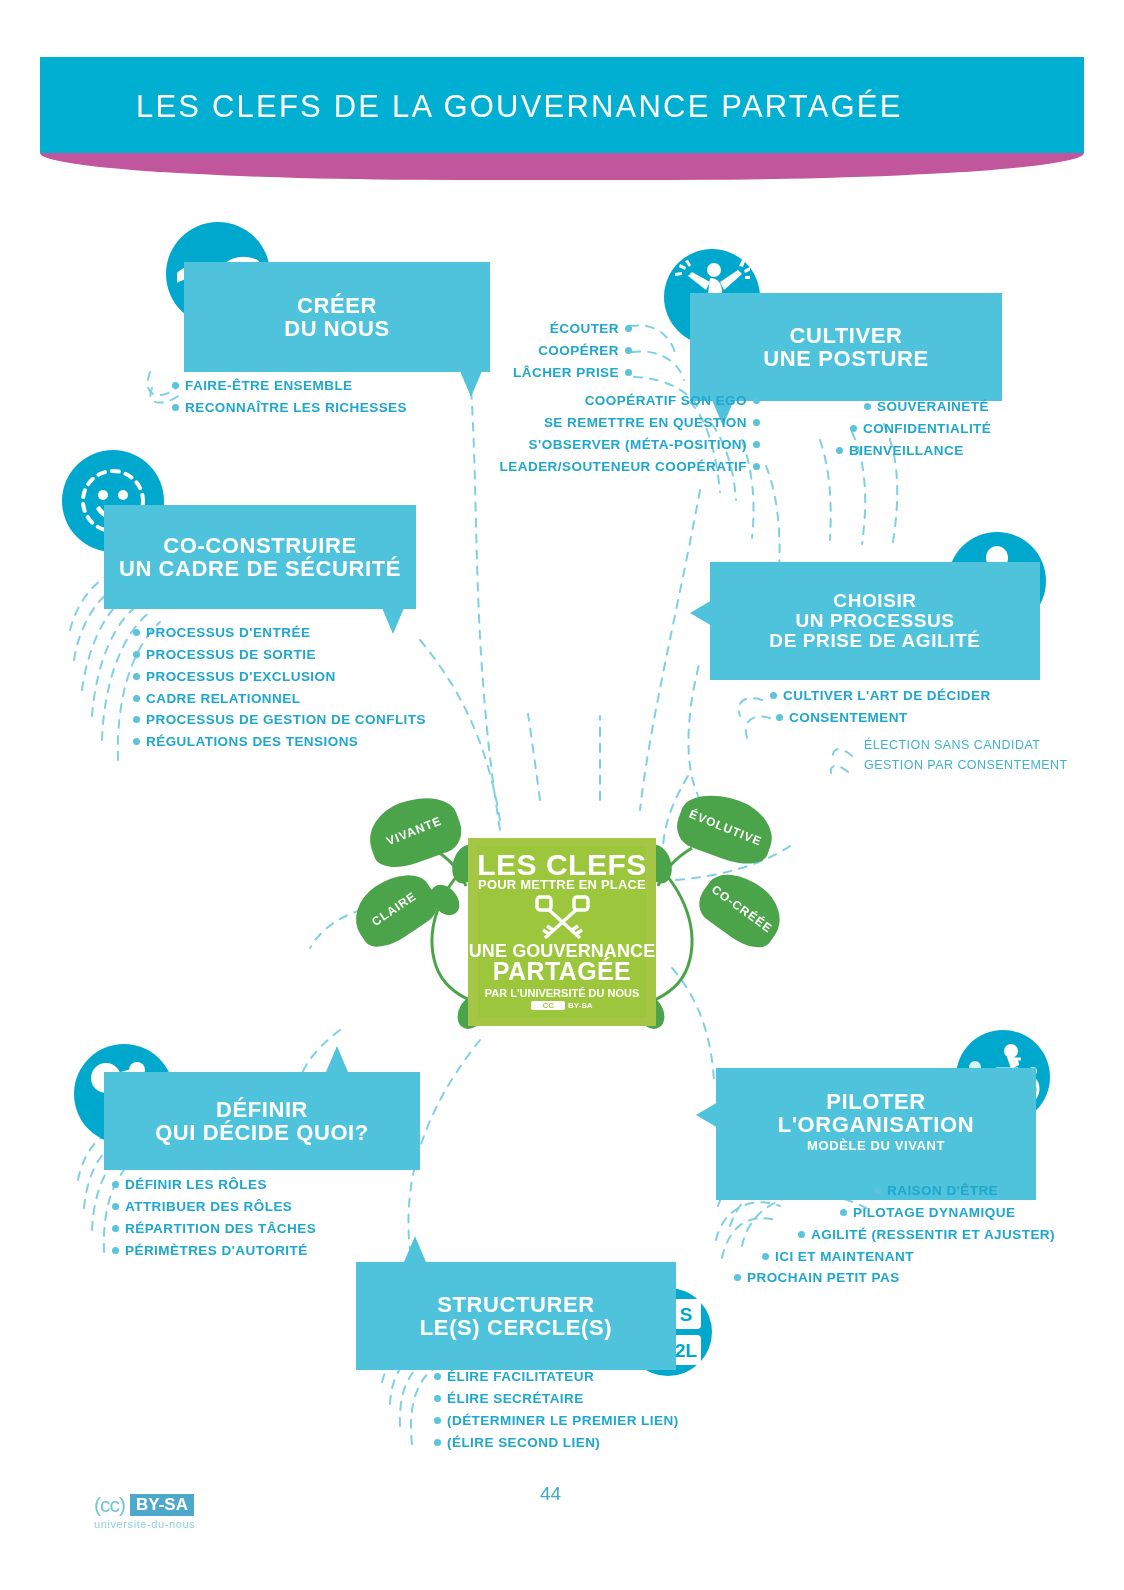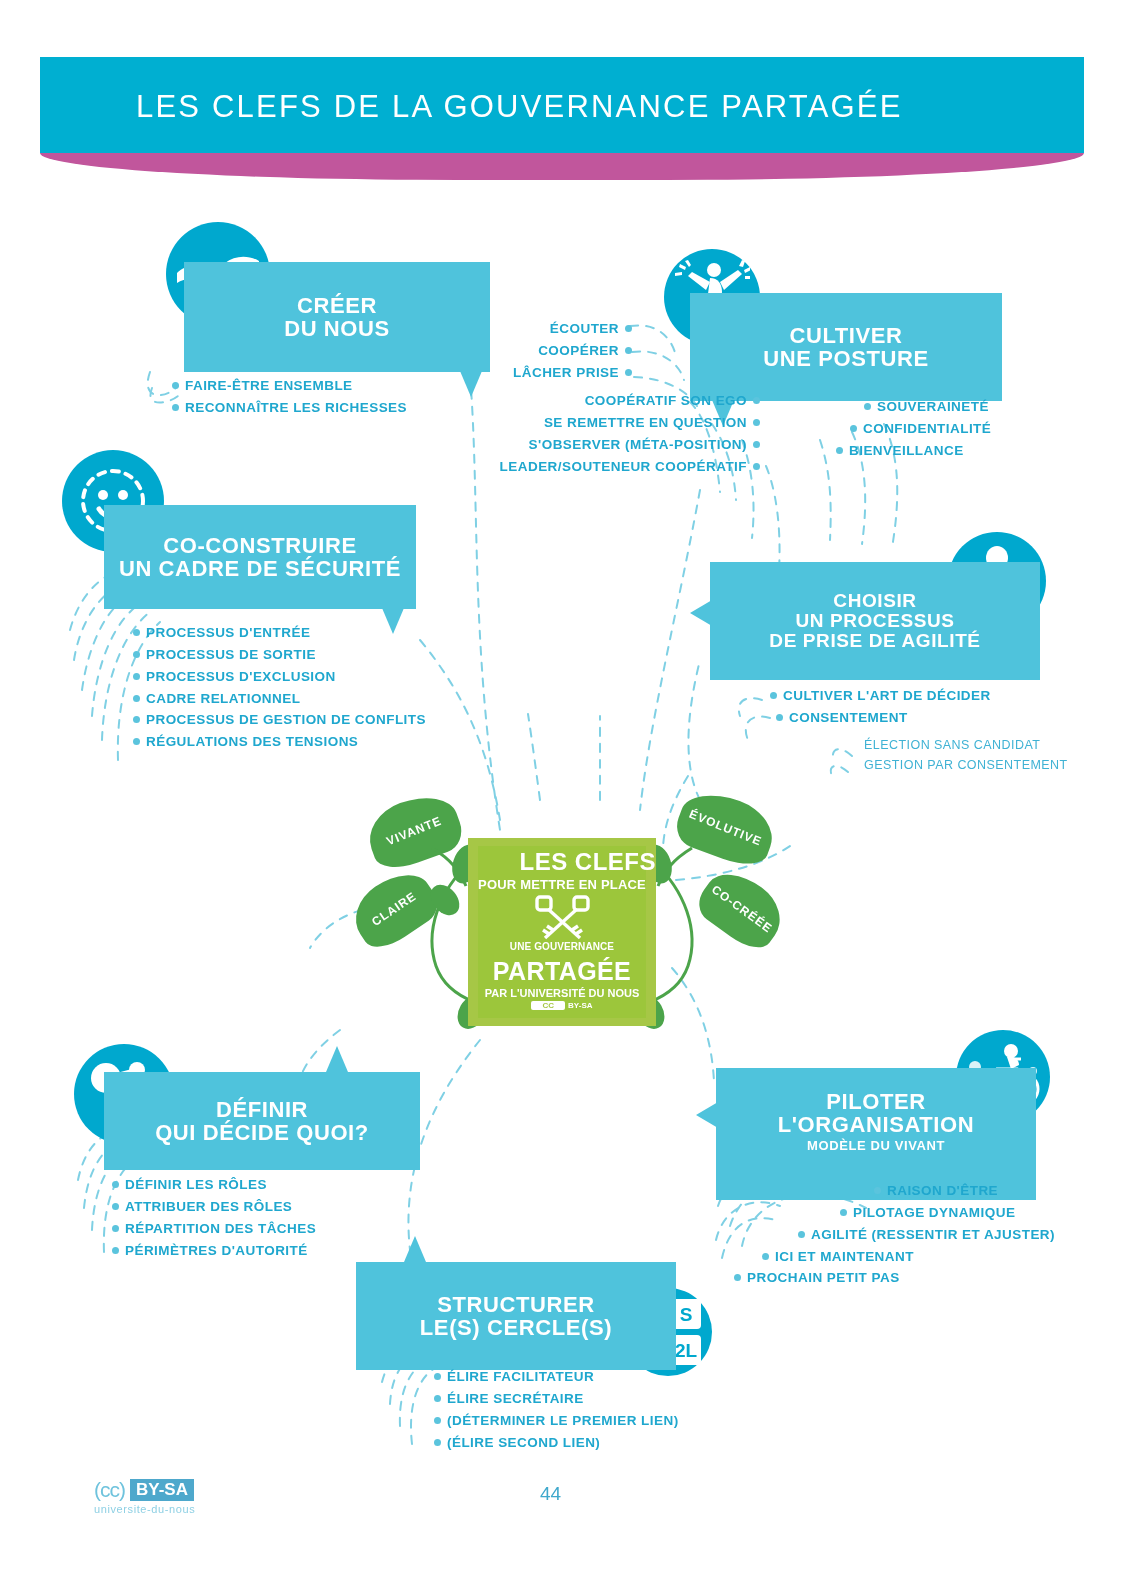--- a/index.html
+++ b/index.html
@@ -43,37 +43,37 @@
   .bul-r{display:inline-block;width:7px;height:7px;border-radius:50%;
      background:#5BC4DD;vertical-align:middle;margin:0 0 2px 6px;}
   .blist.right{text-align:right;}
   .thin div{font-weight:normal;font-size:12.5px;color:#3FB2D4;}
 
   
   .logo-box{position:absolute;left:468px;top:838px;width:188px;height:188px;background:#A6C746;}
   .logo-box .in{position:absolute;left:10px;top:8px;width:168px;height:172px;background:#9CC63B;}
   .logo-text{position:absolute;left:0;top:0;width:188px;height:188px;color:#ffffff;
      text-align:center;font-weight:bold;}
-  .lt1{position:absolute;top:10px;width:100%;font-size:24px;letter-spacing:0.5px;text-align:right;}
+  .lt1{position:absolute;top:10px;width:100%;font-size:30px;letter-spacing:0.5px;}
   .lt2{position:absolute;top:39px;width:100%;font-size:13px;letter-spacing:0.2px;}
-  .lt3{position:absolute;top:103px;width:100%;font-size:10px;letter-spacing:0.1px;}
+  .lt3{position:absolute;top:103px;width:100%;font-size:18px;letter-spacing:0.1px;}
   .lt4{position:absolute;top:119px;width:100%;font-size:25px;letter-spacing:0.4px;}
   .lt5{position:absolute;top:149px;width:100%;font-size:11px;}
   .lt6{position:absolute;top:163px;width:100%;font-size:8px;}
   .cc-mini{display:inline-block;background:#ffffff;color:#A6C746;padding:0 11px;
      border-radius:2px;font-size:8px;margin-right:3px;}
 
   .leaf{position:absolute;background:#4CA44A;color:#ffffff;font-weight:bold;
      font-size:12px;letter-spacing:1px;display:flex;align-items:center;
      justify-content:center;}
 
   
   .cc-badge{position:absolute;left:94px;top:1478px;}
   .cc-circle{display:inline-block;color:#6FC3DD;font-size:21px;font-weight:normal;
-     letter-spacing:-1px;}
+     letter-spacing:-1px;margin-top:15px;}
   .cc-bysa{display:inline-block;background:#4EA8CC;color:#ffffff;font-weight:bold;
      font-size:17px;padding:1px 6px;margin-left:5px;vertical-align:2px;}
   .cc-sub{color:#8ED0E4;font-size:11px;letter-spacing:0.6px;margin-top:1px;}
   .pagenum{position:absolute;left:540px;top:1483px;color:#3FA8CC;font-size:19px;}
 
   svg.conn{position:absolute;left:0;top:0;width:1124px;height:1590px;
      pointer-events:none;}
 </style>
 </head>
 <body>

